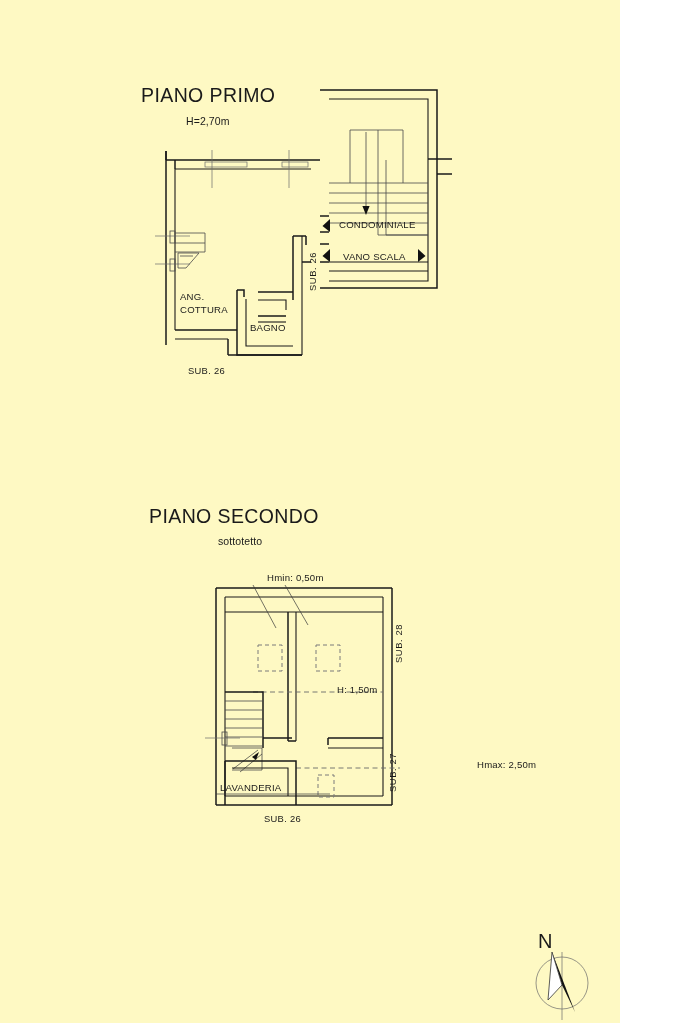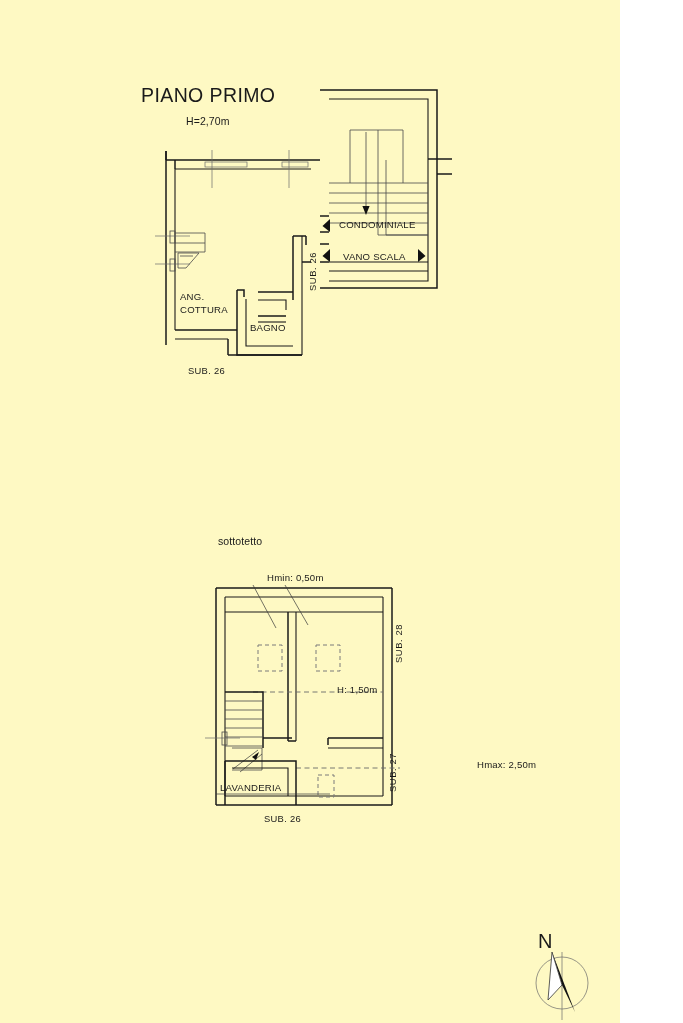--- a/index.html
+++ b/index.html
@@ -252,20 +252,21 @@
 
   <div class="txt room-label" style="left:180px; top:292px;">ANG.</div>
   <div class="txt room-label" style="left:180px; top:305px;">COTTURA</div>
 
   <div class="txt room-label" style="left:250px; top:323px;">BAGNO</div>
 
   <div class="txt sub-label" style="left:188px; top:366px;">SUB. 26</div>
 
   <div class="txt sub-label vert-label" style="left:308px; top:291px;">SUB. 26</div>
 
+  <div class="txt title-main" style="left:149px; top:506px;">PIANO SECONDO</div>
 
   <div class="txt sub-note" style="left:218px; top:536px;">sottotetto</div>
 
   <div class="txt dim-label" style="left:232px; top:573px;">Hmin: 0,50m</div>
 
   <div class="txt dim-label" style="left:302px; top:685px;">H: 1,50m</div>
 
   <div class="txt dim-label" style="left:402px; top:760px;margin-left:40px;">Hmax: 2,50m</div>
 
   <div class="txt room-label" style="left:220px; top:783px;">LAVANDERIA</div>

